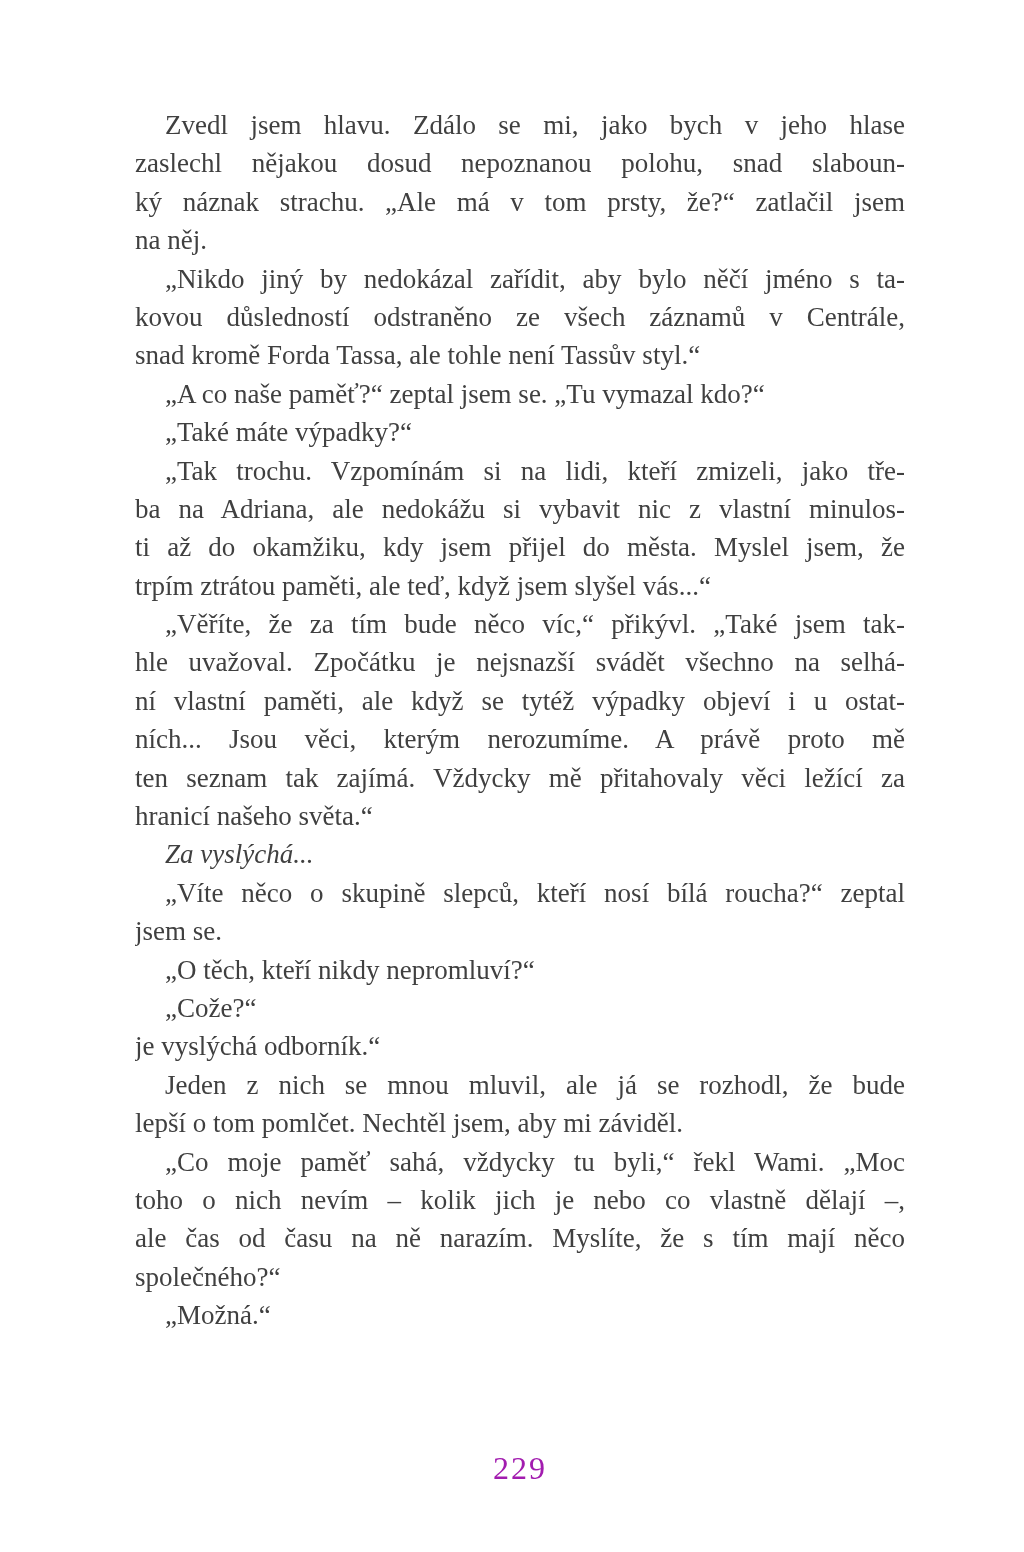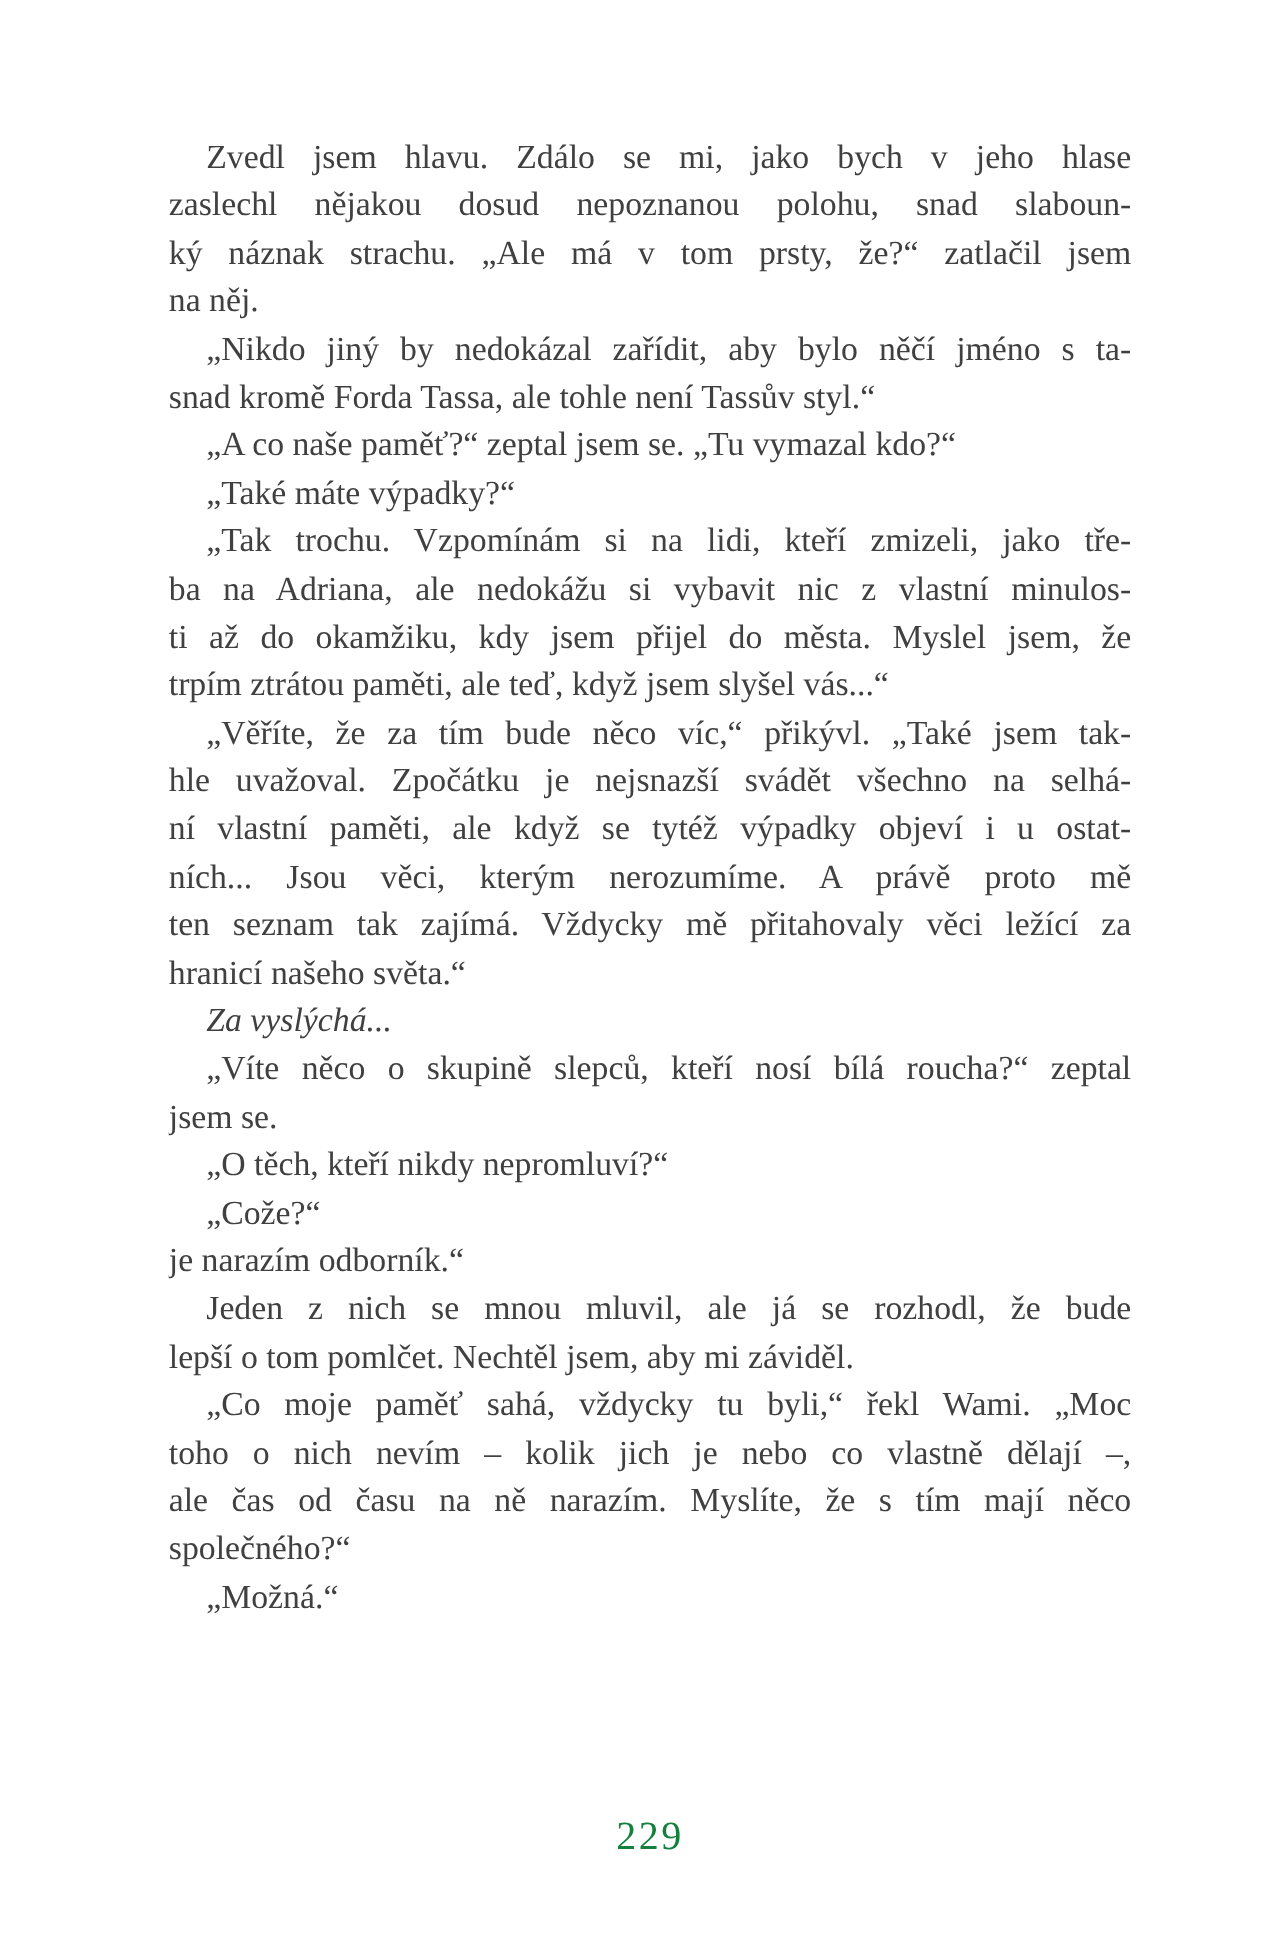--- a/index.html
+++ b/index.html
@@ -45,36 +45,37 @@
     text-align: center;
   }
   .folio {
     position: absolute;
     left: 135px;
     top: 1450px;
     width: 770px;
     text-align: center;
     font-size: 32px;
     letter-spacing: 2px;
-    color: #15803d;
+    color: #a21caf;
   }
 </style>
 </head>
 <body>
 
 <div class="page">
   <div class="text-block">
       <div class="para">
         <div class="line just indent">Zvedl jsem hlavu. Zdálo se mi, jako bych v jeho hlase</div>
         <div class="line just">zaslechl nějakou dosud nepoznanou polohu, snad slaboun-</div>
         <div class="line just">ký náznak strachu. „Ale má v tom prsty, že?“ zatlačil jsem</div>
         <div class="line last">na něj.</div>
       </div>
       <div class="para">
         <div class="line just indent">„Nikdo jiný by nedokázal zařídit, aby bylo něčí jméno s ta-</div>
+        <div class="line just">kovou důsledností odstraněno ze všech záznamů v Centrále,</div>
         <div class="line last">snad kromě Forda Tassa, ale tohle není Tassův styl.“</div>
       </div>
       <div class="para">
         <div class="line last indent">„A co naše paměť?“ zeptal jsem se. „Tu vymazal kdo?“</div>
       </div>
       <div class="para">
         <div class="line last indent">„Také máte výpadky?“</div>
       </div>
       <div class="para">
         <div class="line just indent">„Tak trochu. Vzpomínám si na lidi, kteří zmizeli, jako tře-</div>
@@ -97,21 +98,21 @@
         <div class="line just indent">„Víte něco o skupině slepců, kteří nosí bílá roucha?“ zeptal</div>
         <div class="line last">jsem se.</div>
       </div>
       <div class="para">
         <div class="line last indent">„O těch, kteří nikdy nepromluví?“</div>
       </div>
       <div class="para">
         <div class="line last indent">„Cože?“</div>
       </div>
       <div class="para">
-        <div class="line last">je narazím odborník.“</div>
+        <div class="line last">je vyslýchá odborník.“</div>
       </div>
       <div class="para">
         <div class="line just indent">Jeden z nich se mnou mluvil, ale já se rozhodl, že bude</div>
         <div class="line last">lepší o tom pomlčet. Nechtěl jsem, aby mi záviděl.</div>
       </div>
       <div class="para">
         <div class="line just indent">„Co moje paměť sahá, vždycky tu byli,“ řekl Wami. „Moc</div>
         <div class="line just">toho o nich nevím – kolik jich je nebo co vlastně dělají –,</div>
         <div class="line just">ale čas od času na ně narazím. Myslíte, že s tím mají něco</div>
         <div class="line last">společného?“</div>

